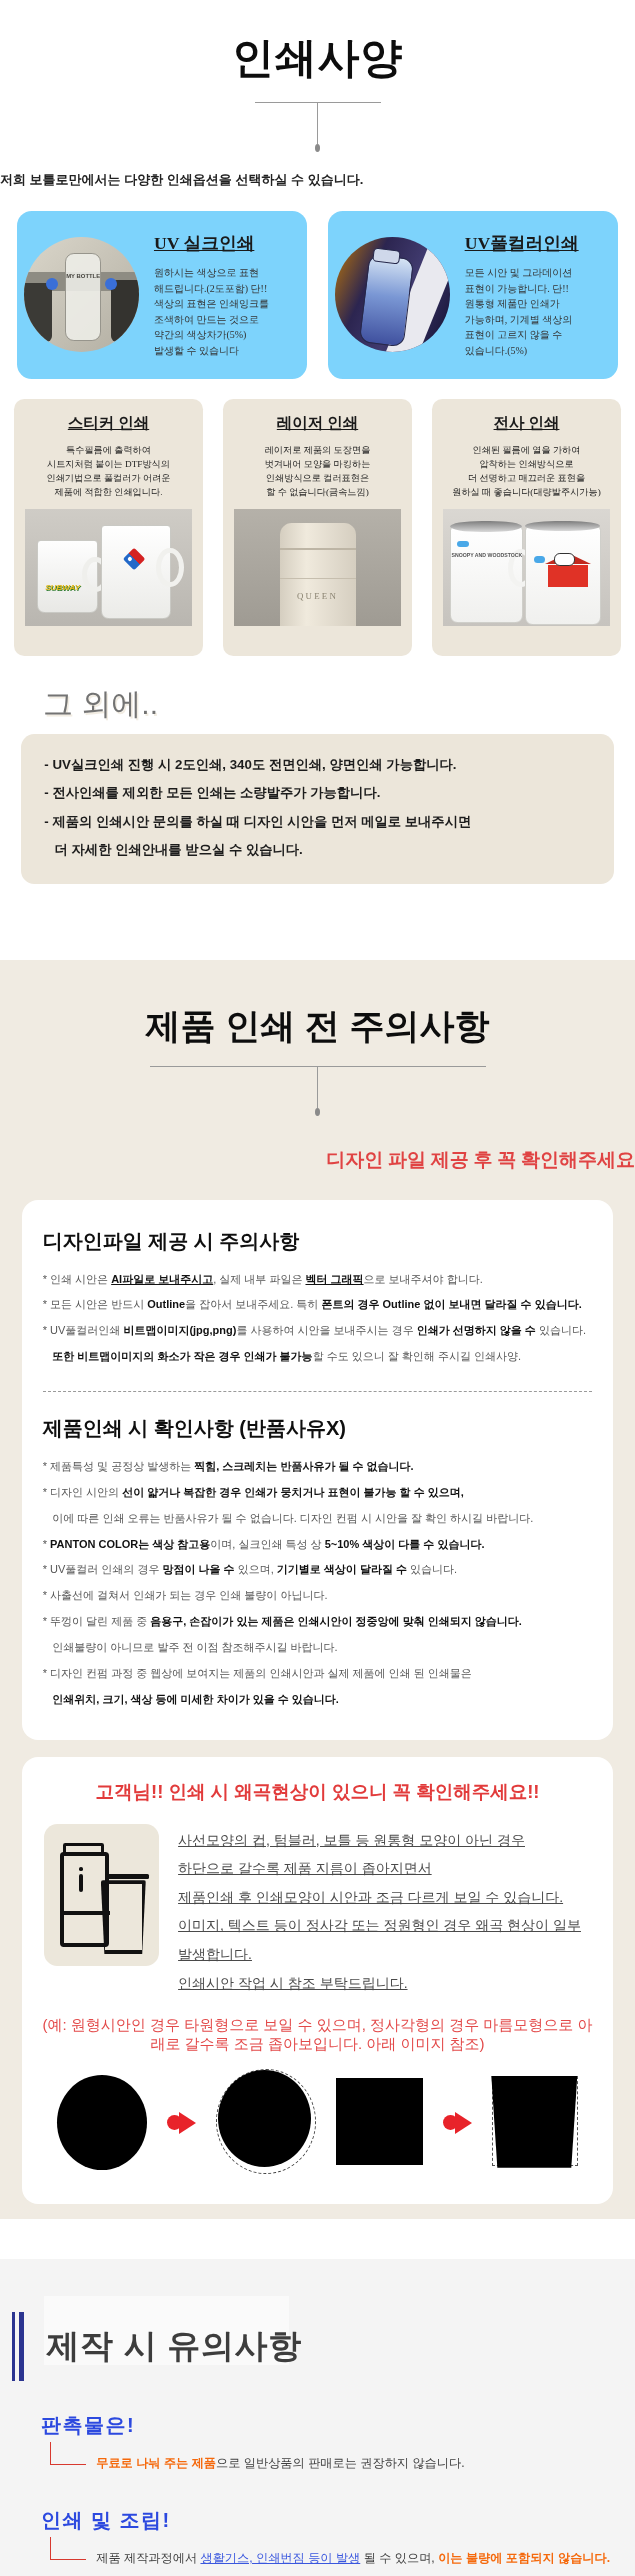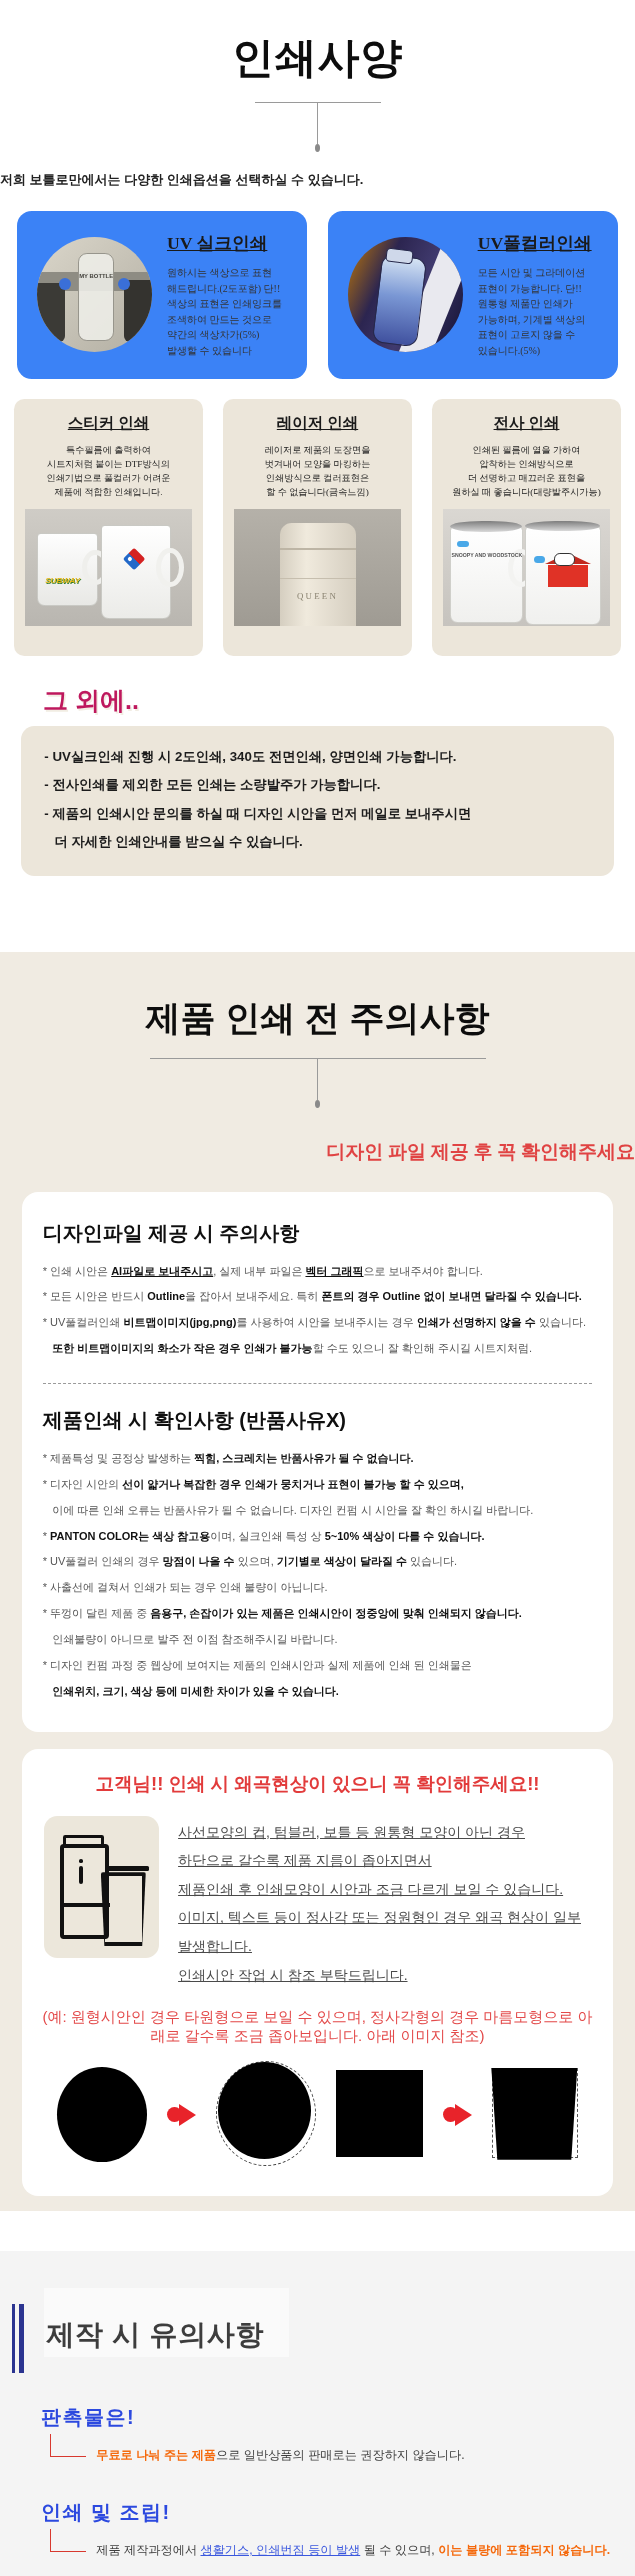--- a/index.html
+++ b/index.html
@@ -10,34 +10,34 @@
   .orn-h{border-top:1.5px solid #9a9a9a;}
   .orn-v{width:1.5px;height:41px;background:#9a9a9a;}
   .orn-dot{width:5.2px;height:8.1px;background:#8a8a8a;border-radius:50%;}
 
   
   .sec1{background:#fff;padding:29.5px 0 35px;}
   .h1-title{font-size:42px;font-weight:800;text-align:center;letter-spacing:0.7px;color:#0d0d0d;}
   .subtitle{text-align:left;font-size:13px;font-weight:700;color:#222;margin-top:19px;}
 
   .cards{display:flex;justify-content:center;gap:20.7px;margin-top:22px;}
-  .card{width:290px;height:168px;background:#3b82f6;border-radius:14.8px;display:flex;align-items:center;padding-left:20px;box-sizing:border-box;}
+  .card{width:290px;height:168px;background:#7dd3fc;border-radius:14.8px;display:flex;align-items:center;padding-left:7px;box-sizing:border-box;}
   .card-photo{width:115px;height:115px;border-radius:50%;flex:none;position:relative;overflow:hidden;}
   .card-text{margin-left:14.8px;width:145px;}
   .card-title{font-family:"Liberation Serif","DejaVu Serif",serif;font-size:17.7px;font-weight:700;text-decoration:underline;color:#1a1a1a;margin-bottom:9.6px;}
   .card-line{font-family:"Liberation Serif","DejaVu Serif",serif;font-size:10px;line-height:1.55;color:#333;}
 
   .boxes{display:flex;justify-content:center;gap:20px;margin-top:20.7px;}
   .pbox{width:189px;height:257px;background:#ece6da;border-radius:10.3px;text-align:center;padding-top:13.3px;box-sizing:border-box;}
   .pbox-title{font-family:"Liberation Serif","DejaVu Serif",serif;font-size:15.5px;font-weight:700;text-decoration:underline;color:#1a1a1a;}
   .pbox-lines{margin-top:8.9px;}
   .pbox-line{font-family:"Liberation Serif","DejaVu Serif",serif;font-size:9.2px;line-height:1.55;color:#222;}
   .pbox-photo{width:167px;height:117px;margin:9.6px auto 0;position:relative;overflow:hidden;}
 
-  .etc-title{font-size:25px;font-weight:700;margin:28px 0 8.9px 43px;color:#be185d;text-shadow:1.5px 1.5px 0 #f2ede3;}
+  .etc-title{font-size:30px;font-weight:400;margin:28px 0 8.9px 43px;color:#737373;text-shadow:1.5px 1.5px 0 #f2ede3;}
   .etc-box{margin:0 20.7px;background:#ece6da;border-radius:13.3px;padding:16.2px 23.6px 19px;}
   .etc-line{font-size:13.3px;font-weight:600;line-height:2.15;color:#1c1c1c;}
   .etc-line.indent{padding-left:10.3px;}
 
   
   .sec2{background:#f0ebe2;padding:43px 0 14.8px;margin-top:41px;}
   .h2-title{font-size:35px;font-weight:800;text-align:center;color:#0d0d0d;}
   .red-sub{color:#e04343;font-size:19px;font-weight:800;text-align:right;margin-top:31px;font-family:Liberation Serif, serif;}
 
   .white-box{background:#fff;border-radius:16.2px;margin:26.6px 22px 0;padding:23.6px 20.7px 28px;}
@@ -73,21 +73,21 @@
   .sh-square{width:87px;height:87px;background:#000;margin-top:8.9px;}
   .sh-trap{width:86px;height:90px;border:1.5px dashed #555;position:relative;margin-top:7.4px;box-sizing:border-box;}
   .sh-trap .fill{position:absolute;top:-1.5px;left:-1.5px;width:86px;height:92px;background:#000;clip-path:polygon(0 0,100% 0,93% 100%,7% 100%);}
 
   
   .sec3{background:#f4f4f4;margin-top:40px;padding:53px 0 41px;}
   .s3-head{position:relative;margin-left:11.8px;display:flex;align-items:flex-start;}
   .title-glow{position:absolute;left:32.5px;top:-16.2px;width:245px;height:69px;background:#fafafa;}
   .bar1{width:3px;height:69px;background:#2b3490;margin-right:4.4px;position:relative;z-index:1;}
   .bar2{width:5.2px;height:69px;background:#2b3490;position:relative;z-index:1;}
-  .s3-title{font-size:28px;font-weight:800;color:#3d3d3d;margin:11.8px 0 0 22px;position:relative;z-index:1;letter-spacing:0.7px;}
+  .s3-title{font-size:33px;font-weight:800;color:#3d3d3d;margin:11.8px 0 0 22px;position:relative;z-index:1;letter-spacing:0.7px;}
 
   .subsec{margin:31px 0 0 41px;}
   .sub-title{color:#2c49df;font-size:20px;font-weight:800;letter-spacing:1.5px;}
   .sub-body{display:flex;align-items:flex-start;}
   .connector{width:35px;height:22px;border-left:1.2px solid #d8392f;border-bottom:1.2px solid #d8392f;margin:3px 0 0 8.9px;flex:none;}
   .sub-lines{margin:11.8px 0 0 10.3px;}
   .s3-line{font-size:12.2px;color:#3e3e3e;line-height:2.05;}
   .s3-line .u{color:#3a57de;text-decoration:underline;}
   .s3-line .o{color:#f5690c;font-weight:800;}
 
@@ -99,21 +99,21 @@
   .ph-uvsilk .clipl{position:absolute;left:22px;top:41px;width:11.8px;height:11.8px;background:#3a6fd8;border-radius:50%;}
   .ph-uvsilk .clipr{position:absolute;right:22px;top:41px;width:11.8px;height:11.8px;background:#3a6fd8;border-radius:50%;}
   .ph-uvsilk .bottle{position:absolute;left:41px;top:16.2px;width:34px;height:86px;background:rgba(238,238,232,.88);border:1.5px solid #97958c;border-radius:8.9px;}
   .ph-uvsilk .blabel{position:absolute;left:0;top:19px;width:100%;text-align:center;font-size:5.9px;font-weight:700;color:#44423c;line-height:1.3;}
   .ph-uvfull{background:linear-gradient(115deg,#c4852f 0%,#8a5a22 12%,#2c2550 32%,#403a6e 58%,#121031 100%);}
   .ph-uvfull .wbar{position:absolute;right:10.3px;top:-17.7px;width:31px;height:155px;background:#e9e9ef;transform:rotate(22deg);}
   .ph-uvfull .bbottle{position:absolute;left:29.5px;top:19px;width:43px;height:87px;background:linear-gradient(#d6e4f4,#7a97d4 45%,#40519f);border:1.5px solid #26284a;border-radius:11.8px;transform:rotate(7deg);}
   .ph-uvfull .bcap{position:absolute;left:38px;top:11.8px;width:25px;height:11.8px;background:#cfd8ea;border:1.5px solid #26284a;border-radius:4.4px;transform:rotate(7deg);}
 
   .ph-sticker{background:linear-gradient(#cfccc6,#b9b6b0);}
-  .mugA{position:absolute;left:11.8px;bottom:20px;width:59px;height:71px;background:linear-gradient(#fefefe,#e8e8e5);border:0.7px solid #c9c9c4;border-radius:3.7px 3.7px 7.4px 7.4px;}
+  .mugA{position:absolute;left:11.8px;bottom:13px;width:59px;height:71px;background:linear-gradient(#fefefe,#e8e8e5);border:0.7px solid #c9c9c4;border-radius:3.7px 3.7px 7.4px 7.4px;}
   .mugA .hdl{position:absolute;right:-11.8px;top:16.2px;width:16.2px;height:25px;border:5.2px solid #efefec;border-radius:50%;}
   .mugB{position:absolute;right:20.7px;bottom:7.4px;width:68px;height:92px;background:linear-gradient(#ffffff,#ebebe8);border:0.7px solid #c9c9c4;border-radius:3.7px 3.7px 7.4px 7.4px;}
   .mugB .hdl{position:absolute;right:-13.3px;top:22px;width:17.7px;height:29.5px;border:5.9px solid #f1f1ee;border-radius:50%;}
   .logo-subway{position:absolute;left:7.4px;bottom:20.7px;font-size:8.1px;font-weight:800;font-style:italic;color:#e0b413;text-shadow:0.7px 0.7px 0 #2c7a2c;}
   .logo-domino{position:absolute;left:23.6px;top:25px;width:16.2px;height:16.2px;transform:rotate(45deg);background:linear-gradient(#d42222 50%,#2268c8 50%);border-radius:2.2px;}
   .logo-domino::after{content:"";position:absolute;left:3px;top:8.9px;width:3.7px;height:3.7px;background:#fff;border-radius:50%;}
 
   .ph-laser{background:linear-gradient(#b5b1a9,#9f9b93);}
   .ph-laser .tumbler{position:absolute;left:50%;transform:translateX(-50%);bottom:-7.4px;width:76px;height:111px;background:linear-gradient(90deg,#d5cec0,#f0eadd 35%,#d5cec0);border-radius:11.8px 11.8px 3px 3px;}
   .ph-laser .band{position:absolute;left:0;top:25px;width:100%;height:2.2px;background:#bdb5a5;}
@@ -261,21 +261,21 @@
     <div class="orn-v"></div>
     <div class="orn-dot"></div>
   </div>
   <div class="red-sub">디자인 파일 제공 후 꼭 확인해주세요</div>
 
   <div class="white-box">
     <div class="wb-h">디자인파일 제공 시 주의사항</div>
     <div class="bullet"><span>* 인쇄 시안은 </span><span class="bu">AI파일로 보내주시고</span><span>, 실제 내부 파일은 </span><span class="bu">벡터 그래픽</span><span>으로 보내주셔야 합니다.</span></div>
     <div class="bullet"><span>* 모든 시안은 반드시 </span><span class="b">Outline</span><span>을 잡아서 보내주세요. 특히 </span><span class="b">폰트의 경우 Outline 없이 보내면 달라질 수 있습니다.</span></div>
     <div class="bullet"><span>* UV풀컬러인쇄 </span><span class="b">비트맵이미지(jpg,png)</span><span>를 사용하여 시안을 보내주시는 경우 </span><span class="b">인쇄가 선명하지 않을 수</span><span> 있습니다.</span></div>
-    <div class="bullet indent"><span class="b">또한 비트맵이미지의 화소가 작은 경우 인쇄가 불가능</span><span>할 수도 있으니 잘 확인해 주시길 시트지처럼.</span></div>
+    <div class="bullet indent"><span class="b">또한 비트맵이미지의 화소가 작은 경우 인쇄가 불가능</span><span>할 수도 있으니 잘 확인해 주시길 인쇄사양.</span></div>
 
     <div class="dash-div"></div>
 
     <div class="wb-h">제품인쇄 시 확인사항 (반품사유X)</div>
     <div class="bullet"><span>* 제품특성 및 공정상 발생하는 </span><span class="b">찍힘, 스크레치는 반품사유가 될 수 없습니다.</span></div>
     <div class="bullet"><span>* 디자인 시안의 </span><span class="b">선이 얇거나 복잡한 경우 인쇄가 뭉치거나 표현이 불가능 할 수 있으며,</span></div>
     <div class="bullet indent"><span>이에 따른 인쇄 오류는 반품사유가 될 수 없습니다. 디자인 컨펌 시 시안을 잘 확인 하시길 바랍니다.</span></div>
     <div class="bullet"><span>* </span><span class="b">PANTON COLOR는 색상 참고용</span><span>이며, 실크인쇄 특성 상 </span><span class="b">5~10% 색상이 다를 수 있습니다.</span></div>
     <div class="bullet"><span>* UV풀컬러 인쇄의 경우 </span><span class="b">망점이 나올 수</span><span> 있으며, </span><span class="b">기기별로 색상이 달라질 수</span><span> 있습니다.</span></div>
     <div class="bullet"><span>* 사출선에 걸쳐서 인쇄가 되는 경우 인쇄 불량이 아닙니다.</span></div>

